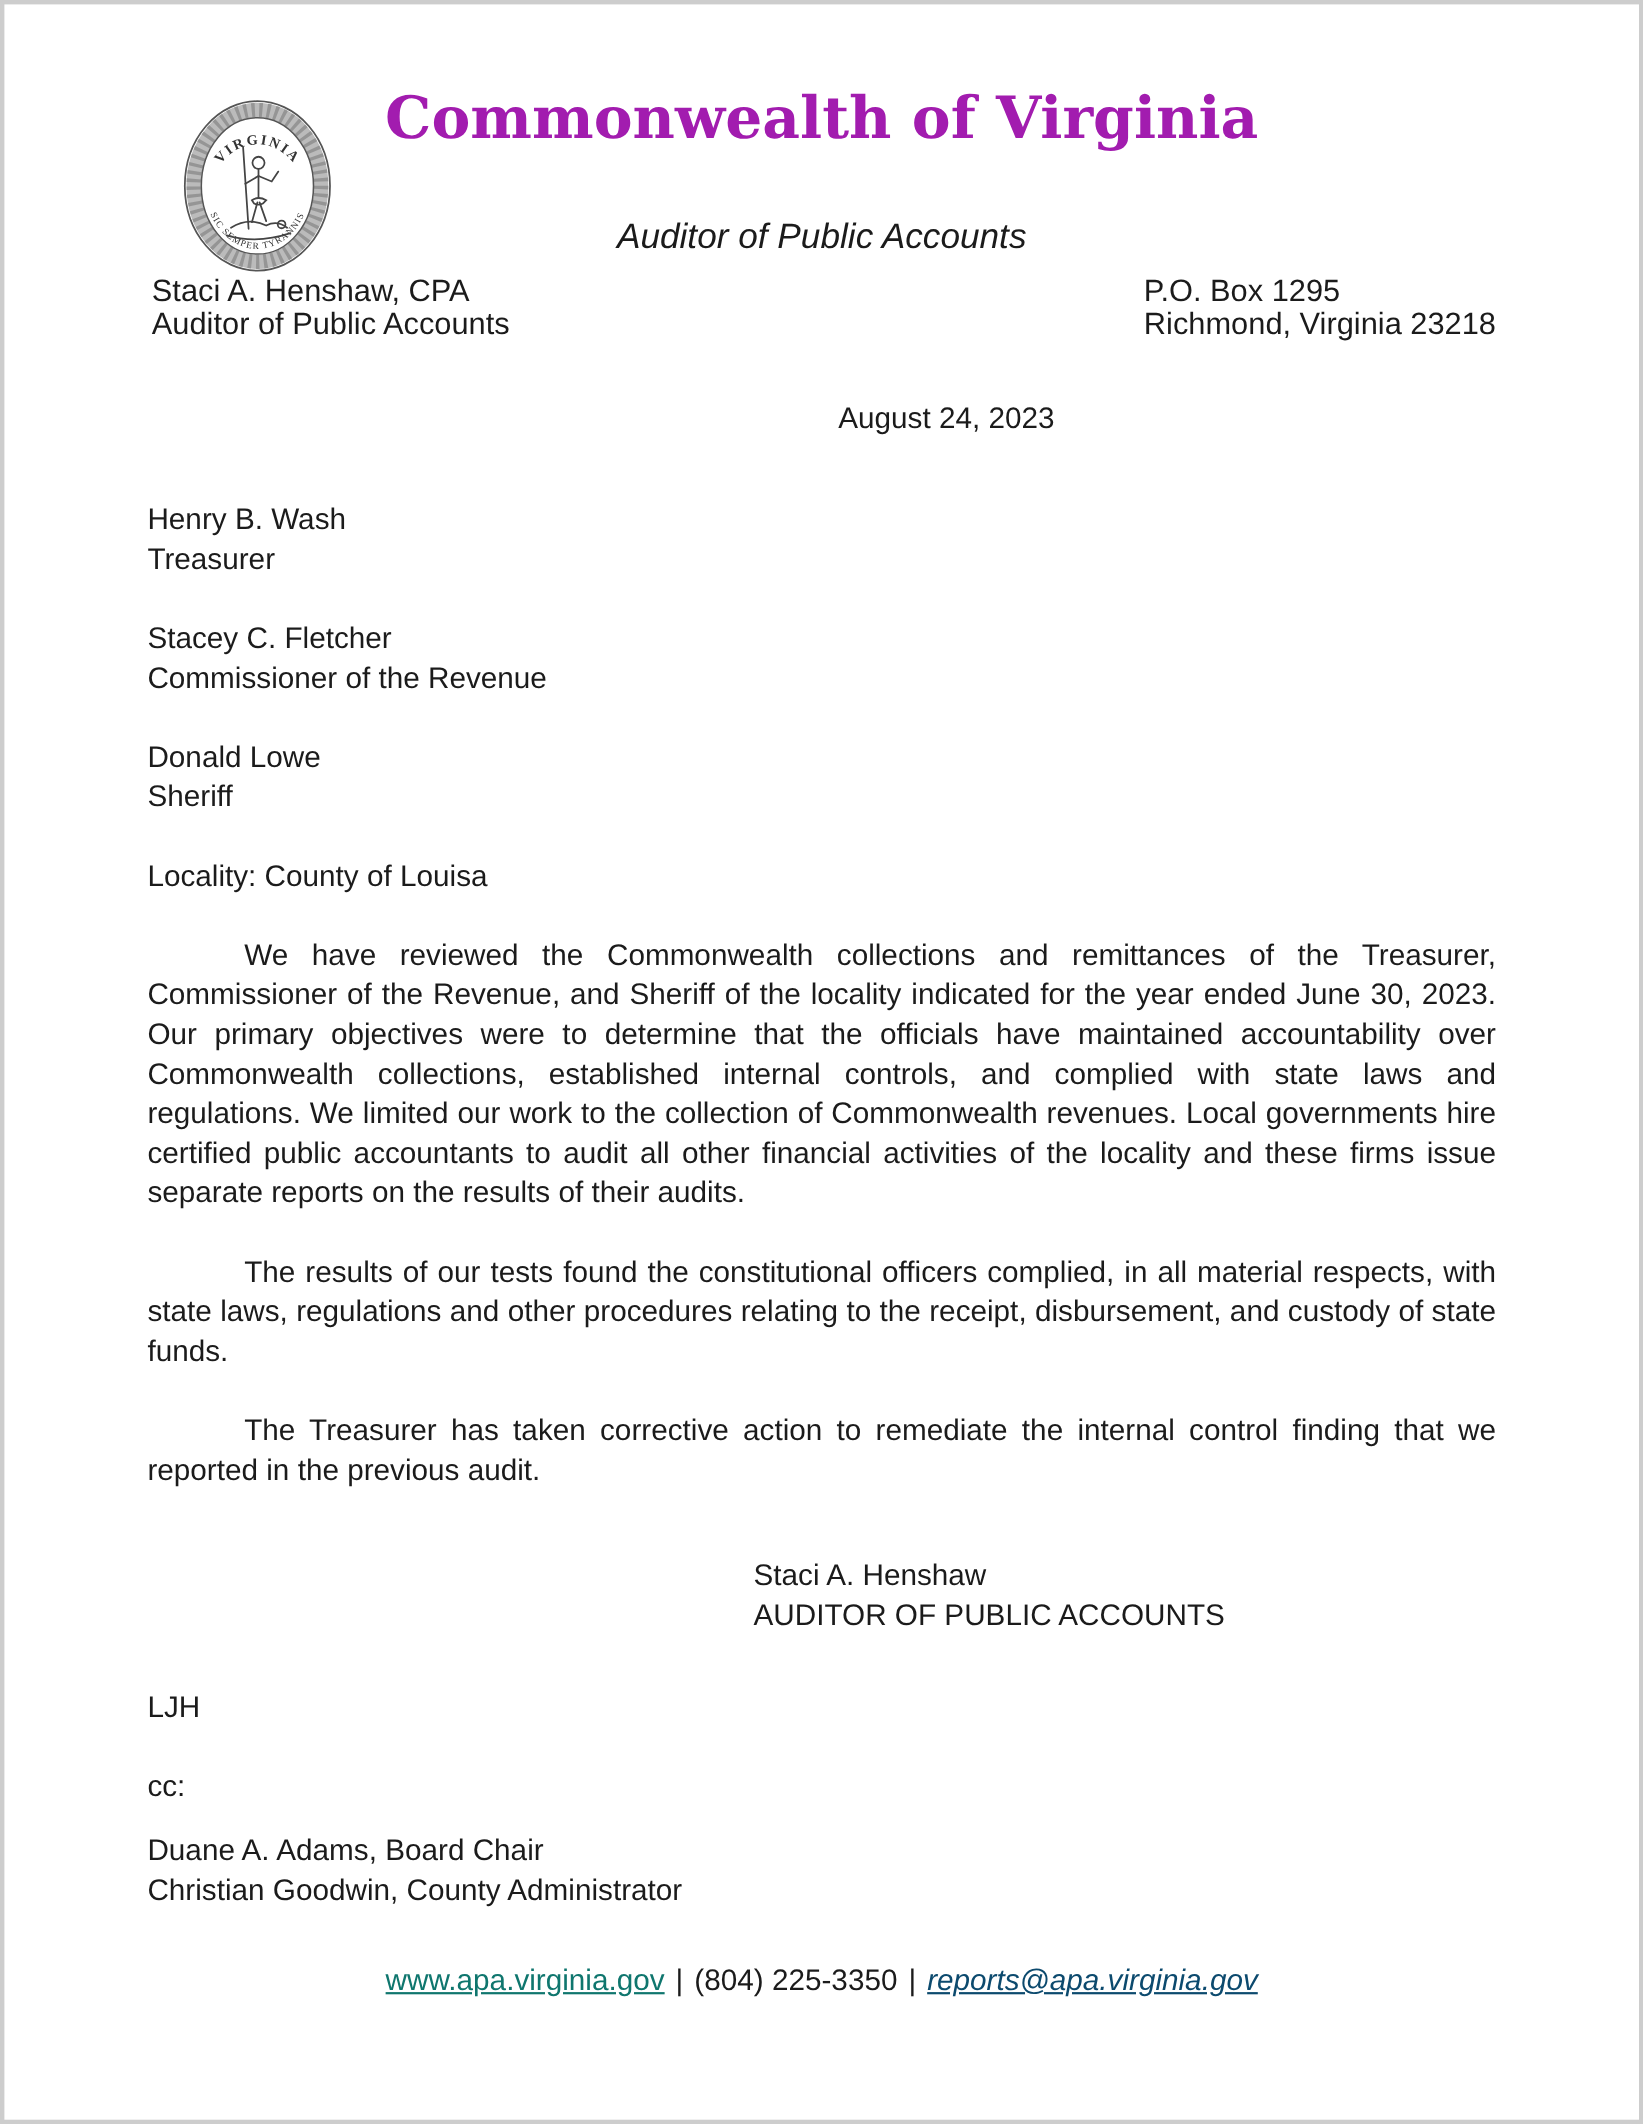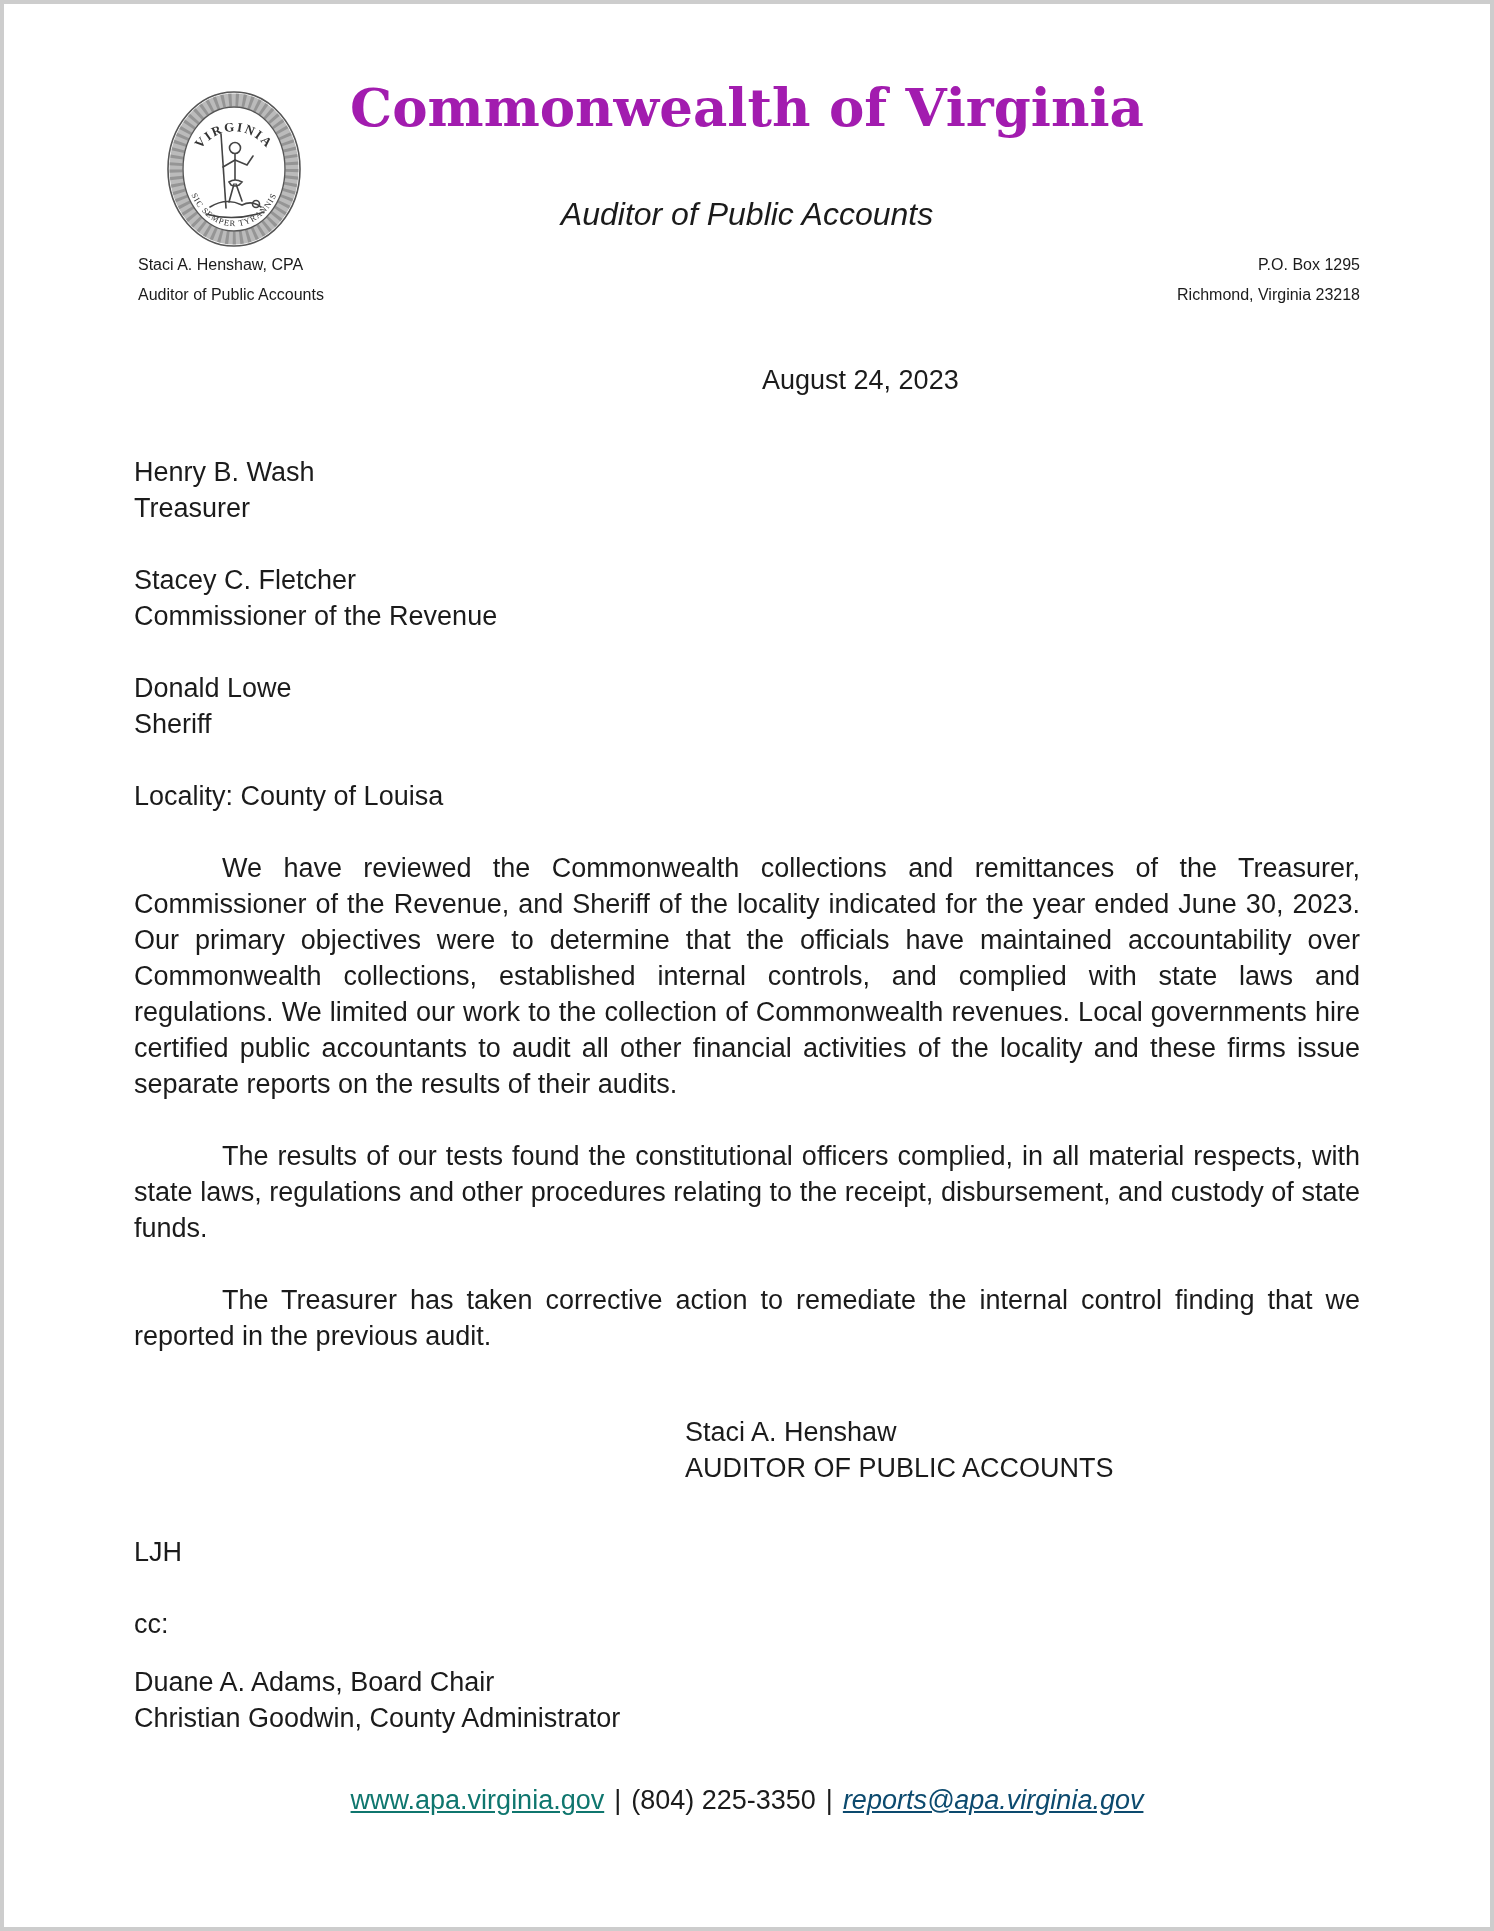--- a/index.html
+++ b/index.html
@@ -31,23 +31,23 @@
     position: absolute; top: 190px; left: 0; width: 100%;
     text-align: center;
     font-style: italic;
     font-size: 32px;
     line-height: 40px;
     color: #1b1b1b;
   }
   .contacts {
     position: absolute; top: 246px; left: 134px; right: 130px;
     display: flex; justify-content: space-between;
-    font-size: 16px; line-height: 30px;
+    font-size: 28px; line-height: 30px;
   }
-  .contact-right { text-align: right; }
+  .contact-right { }
   
   .content { padding: 0 130px; font-size: 27px; line-height: 36px; }
   .date-line { margin-top: 28px; padding-left: 628px; }
   .recipients { margin-top: 56px; }
   .recipient-group { margin-bottom: 36px; }
   .locality-line { margin-top: 0; }
   .body-paragraph {
     margin: 36px 0 0 0;
     text-align: justify;
     text-indent: 88px;

